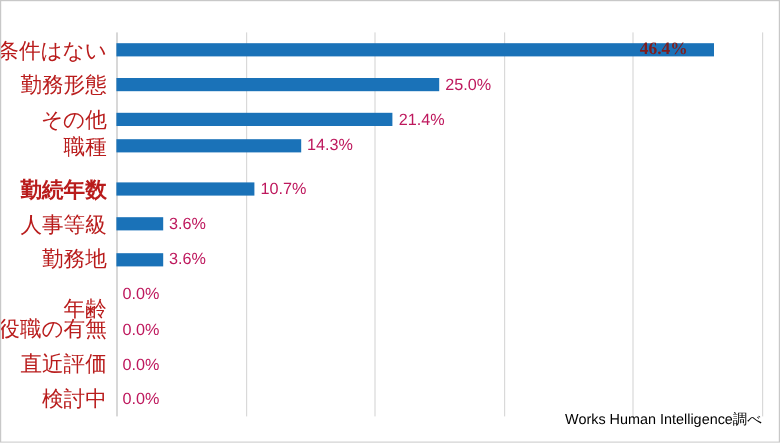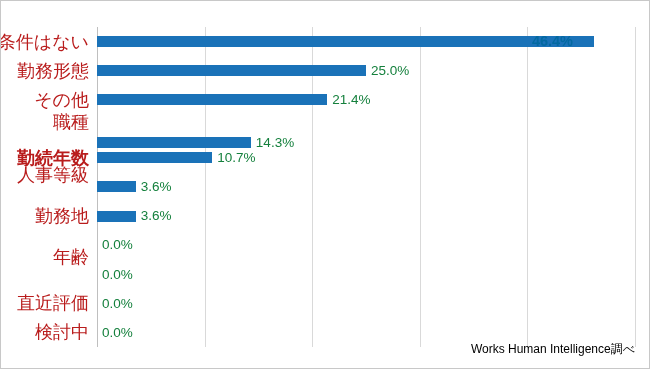--- a/index.html
+++ b/index.html
@@ -56,31 +56,32 @@
   }
   .bar {
     height: 11px;
     background: #1a72b8;
   }
   .bar.zero {
     width: 0;
   }
   .val-label {
     font-size: 13.5px;
-    color: #15803d;
+    color: #be185d;
     white-space: nowrap;
     margin-left: 5px;
     line-height: 1;
   }
   .val-label.highlight {
     font-weight: bold;
-    color: #0369a1;
+    color: #7f1d1d;
     font-size: 14.5px;
     margin-left: 0;
     transform: translateX(-62px);
+    font-family: Liberation Serif, serif;
   }
   .cat-labels {
     position: absolute;
     left: 0;
     top: 26px;
     width: 92px;
     height: 320px;
   }
   .cat-label {
     position: absolute;
@@ -106,23 +107,24 @@
 <body>
 
 <div id="chart-root">
 
   <div class="cat-labels">
       <div class="cat-label" style="top: 0px; height: 29.0909px;">条件はない</div>
       <div class="cat-label" style="top: 58.1818px; height: 29.0909px;">その他</div>
       <div class="cat-label" style="top: 29.0909px; height: 29.0909px;">勤務形態</div>
       <div class="cat-label" style="top: 80px; height: 29.0909px;">職種</div>
       <div class="cat-label" style="top: 116.364px; height: 29.0909px; font-weight: bold;">勤続年数</div>
-      <div class="cat-label" style="top: 133px; height: 29.0909px; text-align: center;">人事等級</div>
+      <div class="cat-label" style="top: 145px; height: 29.0909px; text-align: center;">人事等級</div>
       <div class="cat-label" style="top: 174.545px; height: 29.0909px;">勤務地</div>
       <div class="cat-label" style="top: 203.636px; height: 29.0909px; margin-top: 12px;">年齢</div>
+      <div class="cat-label" style="top: 232.727px; height: 29.0909px;">役職の有無</div>
       <div class="cat-label" style="top: 261.818px; height: 29.0909px;">直近評価</div>
       <div class="cat-label" style="top: 290.909px; height: 29.0909px;">検討中</div>
     </div>
 
   <div id="plot-area">
     <div class="gridlines">
         <div class="axis-line" style="left: 0px;"></div>
         <div class="gridline" style="left: 107.6px;"></div>
         <div class="gridline" style="left: 215.2px;"></div>
         <div class="gridline" style="left: 322.8px;"></div>
@@ -135,21 +137,21 @@
           <span class="val-label highlight">46.4%</span>
         </div>
         <div class="row" style="top: 29.0909px; height: 29.0909px;">
           <div class="bar" style="width: 269px;"></div>
           <span class="val-label">25.0%</span>
         </div>
         <div class="row" style="top: 58.1818px; height: 29.0909px;">
           <div class="bar" style="width: 230.264px;"></div>
           <span class="val-label">21.4%</span>
         </div>
-        <div class="row" style="top: 101px; height: 29.0909px;">
+        <div class="row" style="top: 71px; height: 29.0909px; align-items: flex-end;">
           <div class="bar" style="width: 153.868px;"></div>
           <span class="val-label">14.3%</span>
         </div>
         <div class="row" style="top: 116.364px; height: 29.0909px;">
           <div class="bar" style="width: 115.132px;"></div>
           <span class="val-label">10.7%</span>
         </div>
         <div class="row" style="top: 145.455px; height: 29.0909px;">
           <div class="bar" style="width: 38.736px;"></div>
           <span class="val-label">3.6%</span>

